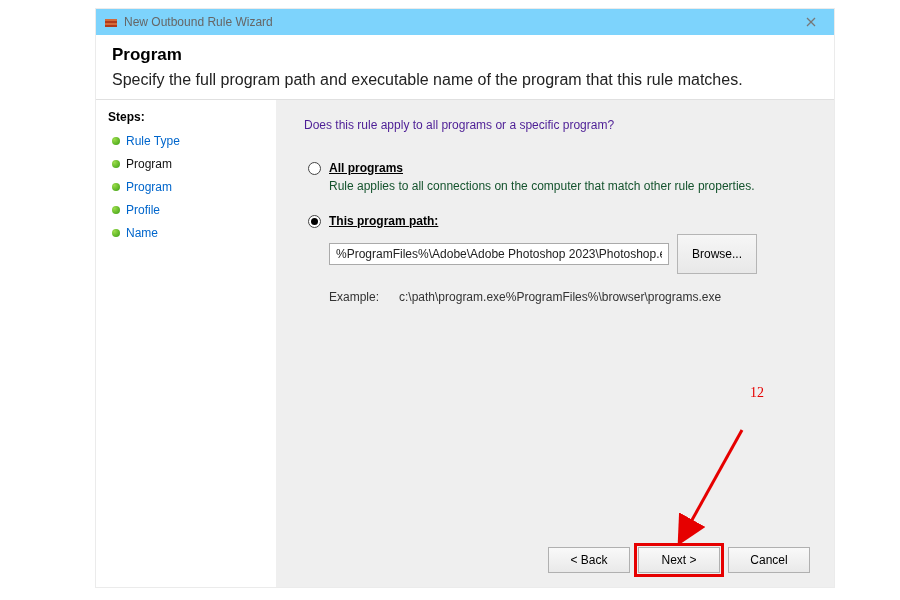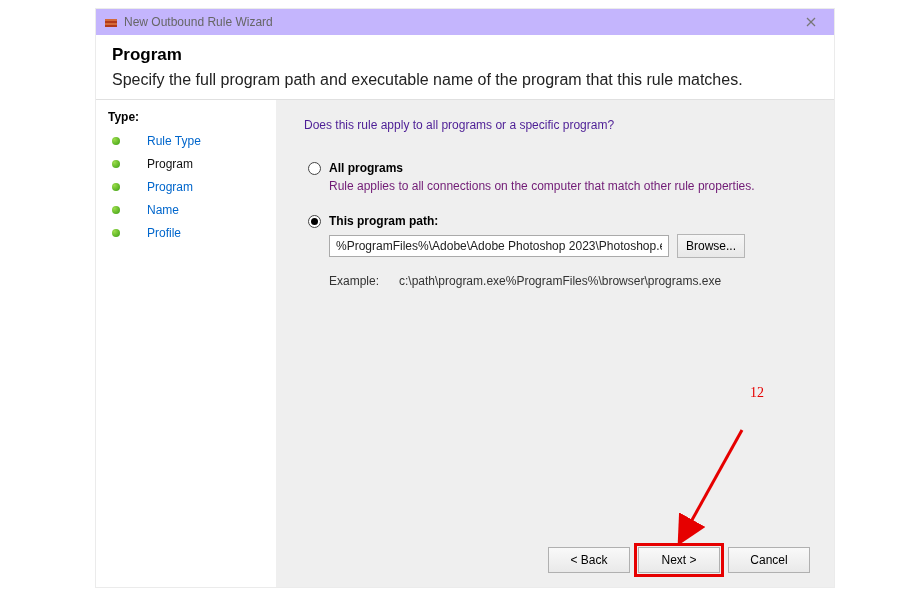--- a/index.html
+++ b/index.html
@@ -20,21 +20,21 @@
       background: #fff;
       border: 1px solid rgba(0,0,0,0.08);
       display: flex;
       flex-direction: column;
     }
     .titlebar {
       height: 26px;
       display: flex;
       align-items: center;
       padding: 0 8px;
-      background: #c4b5fd;
+      background: #7dd3fc;
       color: #666;
     }
     .titlebar .t-icon {
       width: 14px; height: 14px;
       margin-right: 6px;
       display: inline-flex;
       align-items: center;
       justify-content: center;
     }
     .titlebar .title-text { font-size: 12px; }
@@ -61,59 +61,58 @@
       padding: 10px 8px 10px 12px;
     }
     .steps-label { font-weight: bold; font-size: 12px; margin-bottom: 6px; }
     .step-item {
       display: flex;
       align-items: center;
       font-size: 12px;
       padding: 4px 4px;
       margin: 1px 0;
       cursor: default;
-      gap: 21px;
     }
     .step-item.link { color: #0066cc; }
     .step-item.current { color: #111; background: transparent; }
     .step-bullet {
       width: 8px; height: 8px; border-radius: 50%;
       background: radial-gradient(circle at 30% 30%, #9bdc4a, #3b9e12);
       margin-right: 6px;
       flex-shrink: 0;
     }
     .content {
       flex: 1;
       background: #efefef;
       padding: 18px 24px 10px 28px;
       position: relative;
       display: flex;
       flex-direction: column;
     }
     .question { font-size: 12px; color: #4c1d95; margin-bottom: 28px; }
     .radio-group { margin-left: 4px; }
-    .radio-row { display: flex; align-items: center; margin-bottom: 4px; }
+    .radio-row { display: flex; align-items: center; margin-bottom: 4px; text-decoration: underline; }
     .radio {
       width: 13px; height: 13px; border: 1px solid #444; border-radius: 50%;
       margin-right: 8px; margin-top: 2px; flex-shrink: 0; background:#fff;
       position: relative;
     }
     .radio.checked::after {
       content:""; position:absolute; left:2px; top:2px; width:7px; height:7px;
       border-radius:50%; background:#000;
     }
     .radio-label { font-weight: bold; font-size: 12px; }
-    .radio-desc { font-size: 12px; color: #701a75; margin-left: 21px; margin-bottom: 20px; }
+    .radio-desc { font-size: 12px; color: #14532d; margin-left: 21px; margin-bottom: 20px; }
     .path-row { display:flex; align-items:center; margin-top:6px; margin-left:21px; gap:8px; }
     .path-input {
       flex: 1; height: 22px; border:1px solid #aaa; background:#fff;
       font-size:12px; padding: 2px 6px; color:#222; max-width: 340px;
     }
     .browse-btn {
-      height: 24px; padding: 0 8px; font-size:12px;
+      height: 40px; padding: 0 14px; font-size:12px;
       background: linear-gradient(#f6f6f6,#e8e8e8);
       border:1px solid #b5b5b5; cursor:pointer;
     }
     .example-row { display:flex; margin-left:21px; margin-top:16px; font-size:12px; color:#333; }
     .example-label { width: 70px; }
     .example-lines { display:flex; }
     .footer {
       margin-top: auto;
       display:flex;
       justify-content: flex-end;
@@ -165,41 +164,41 @@
     </div>
   </div>
 
   <div class="header">
     <h1>Program</h1>
     <p>Specify the full program path and executable name of the program that this rule matches.</p>
   </div>
 
   <div class="body">
     <div class="steps">
-      <div class="steps-label">Type:</div>
+      <div class="steps-label">Steps:</div>
 
       <div class="step-item link">
         <span class="step-bullet"></span>
         <span>Rule Type</span>
       </div>
       <div class="step-item current">
         <span class="step-bullet"></span>
         <span>Program</span>
       </div>
       <div class="step-item link">
         <span class="step-bullet"></span>
         <span>Program</span>
       </div>
       <div class="step-item link">
         <span class="step-bullet"></span>
+        <span>Profile</span>
+      </div>
+      <div class="step-item link">
+        <span class="step-bullet"></span>
         <span>Name</span>
-      </div>
-      <div class="step-item link">
-        <span class="step-bullet"></span>
-        <span>Profile</span>
       </div>
     </div>
 
     <div class="content">
       <div class="question">Does this rule apply to all programs or a specific program?</div>
 
       <div class="radio-group">
         <div class="radio-row">
           <span class="radio"></span>
           <span class="radio-label">All programs</span>

